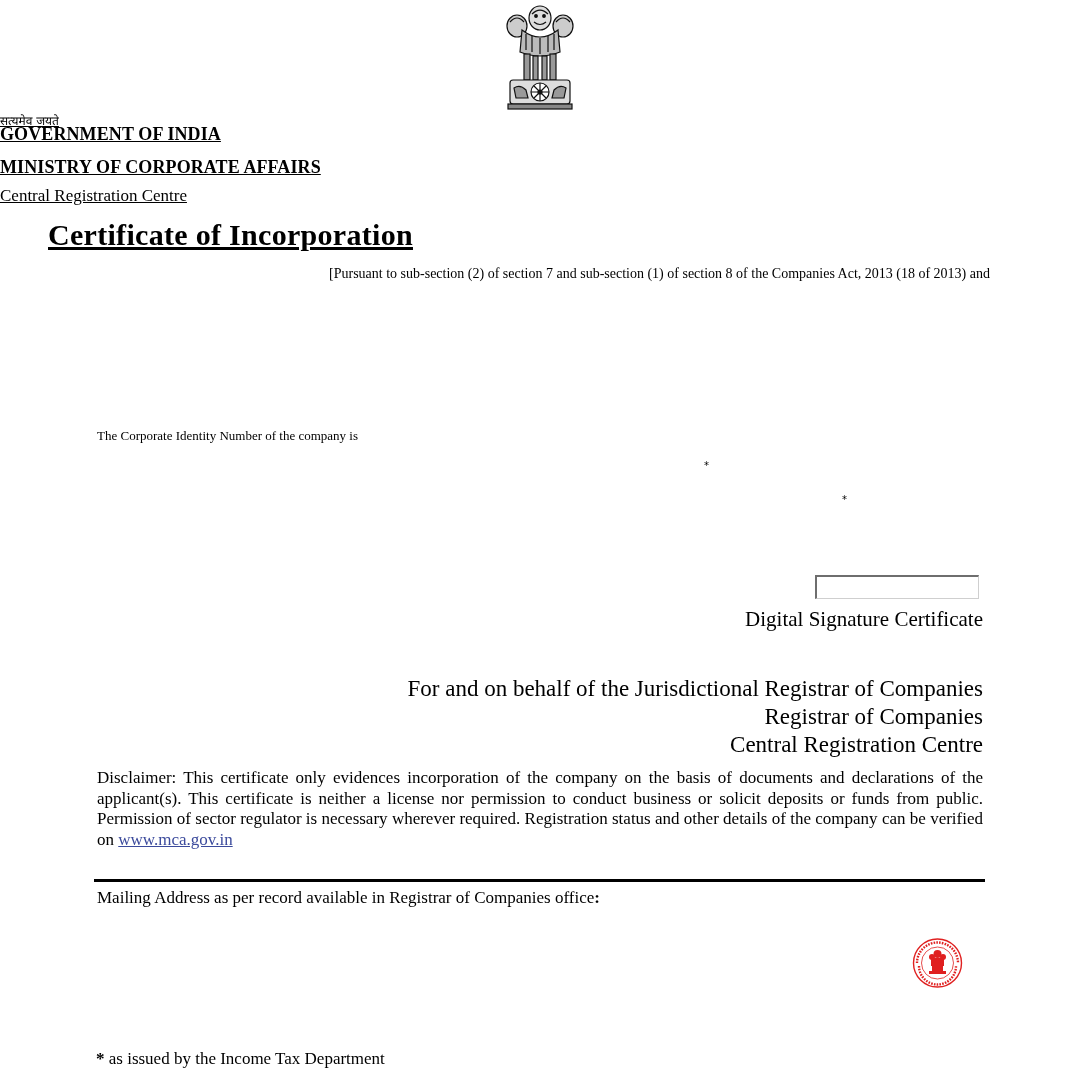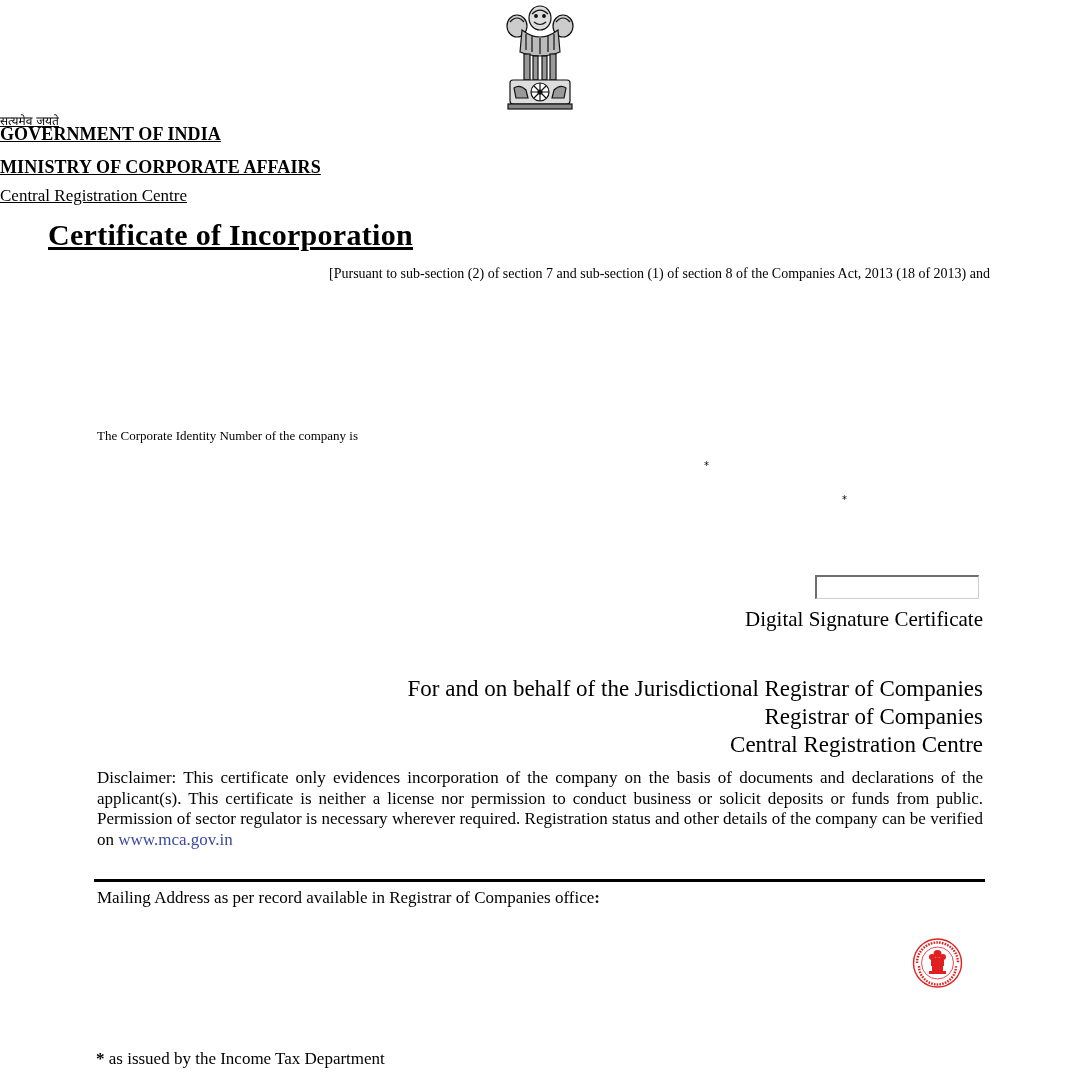--- a/index.html
+++ b/index.html
@@ -72,20 +72,21 @@
     #behalf-line { top: 679px; }
     #roc-line { top: 707px; }
     #crc-line { top: 735px; }
 
     #disclaimer {
       left: 97px; top: 768px; width: 886px;
       font-size: 17px; line-height: 20.7px; text-align: justify;
     }
     #mca-link {
       color: #3b4a9c;
+      text-decoration: underline;
     }
 
     #divider {
       left: 94px; top: 879px; width: 891px; height: 3px; background: #000000;
     }
 
     #mailing-label {
       left: 97px; top: 888px; font-size: 17px; line-height: 20px;
     }
     #mailing-label b { font-weight: bold; }

